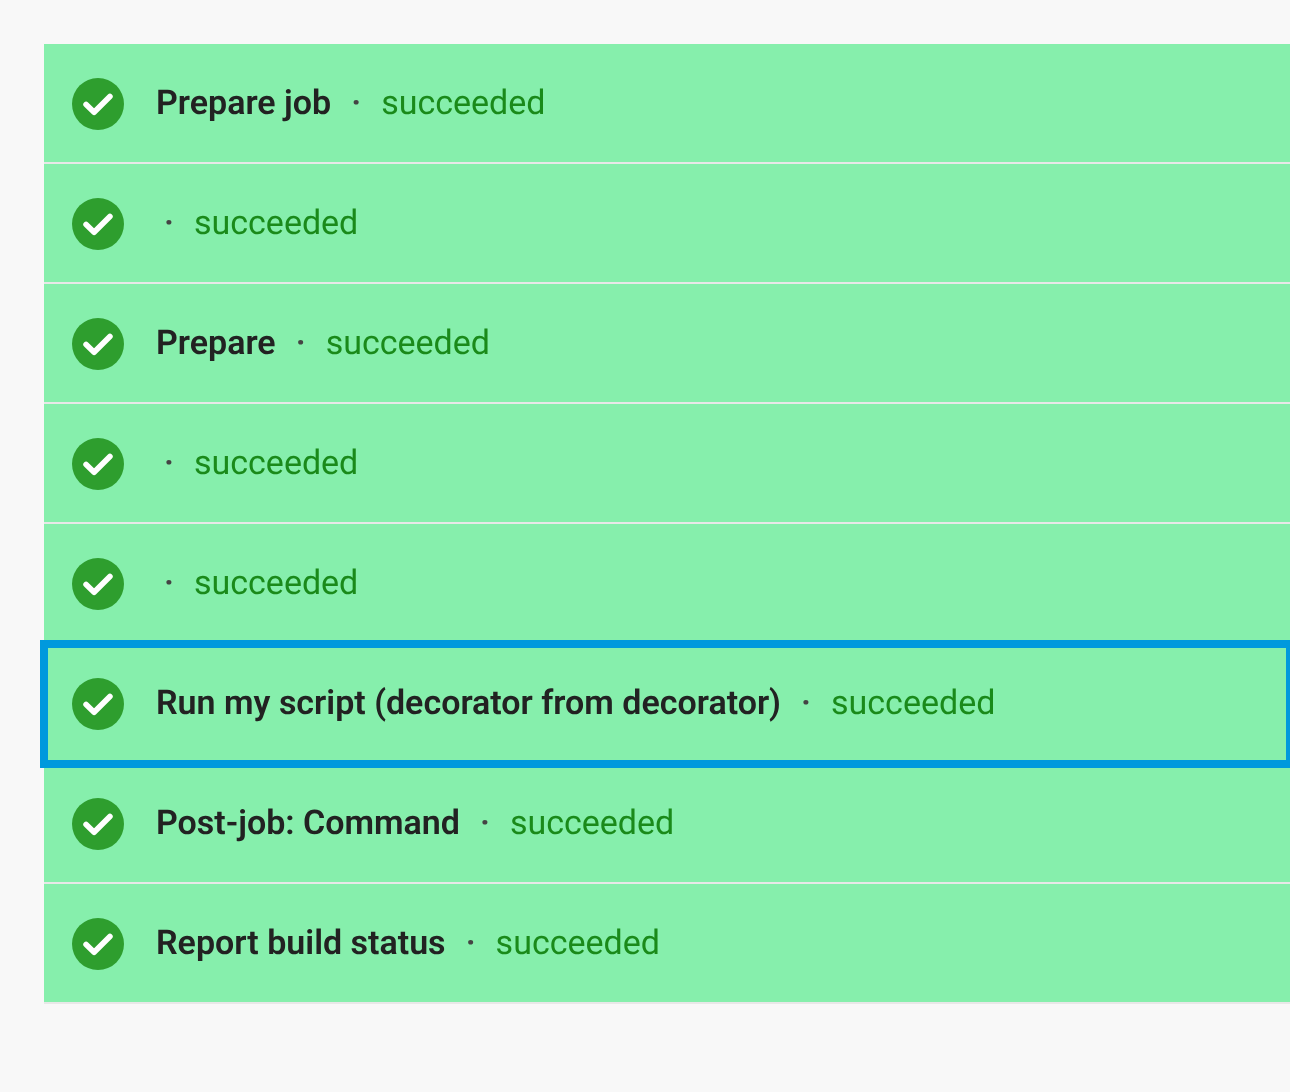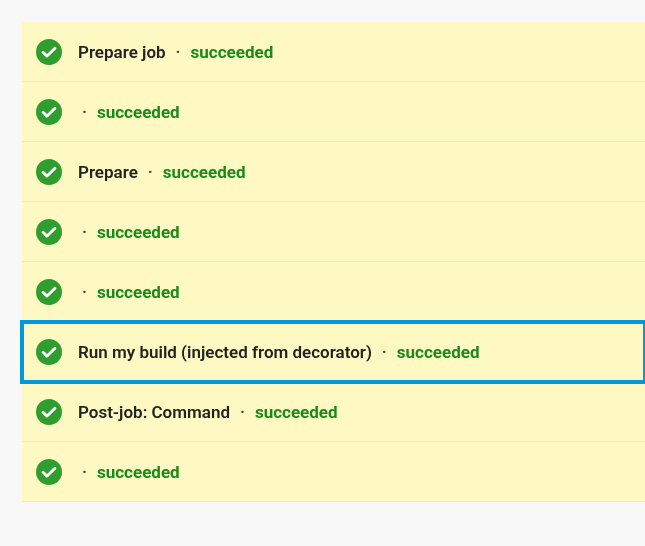--- a/index.html
+++ b/index.html
@@ -8,21 +8,21 @@
       padding: 0;
     }
     body {
       font-family: -apple-system, BlinkMacSystemFont, "Segoe UI", Roboto, Helvetica, Arial, sans-serif;
       background: #f8f8f8;
       width: 645px;
       height: 546px;
       padding: 22px 0 22px 22px;
     }
     .step-list {
-      background: #fef9c3;
+      background: #86efac;
     }
     .step-row {
       display: flex;
       align-items: center;
       padding: 16px 14px;
       border-bottom: 1px solid #e8e8e8;
       position: relative;
       min-height: 60px;
     }
     .step-row.highlighted {
@@ -50,21 +50,21 @@
       color: #222;
       font-weight: 600;
     }
     .separator {
       color: #444;
       font-weight: 600;
       margin: 0 4px;
     }
     .step-status {
       color: #1a8a1a;
-      font-weight: 700;
+      font-weight: 400;
     }
   </style>
 </head>
 <body>
 
 <div class="step-list">
     <div class="step-row">
       <span class="status-icon">
         <svg viewBox="0 0 24 24" width="26" height="26">
           <circle cx="12" cy="12" r="12" fill="#2e9e2e"></circle>
@@ -127,21 +127,21 @@
       </div>
     </div>
     <div class="step-row highlighted">
       <span class="status-icon">
         <svg viewBox="0 0 24 24" width="26" height="26">
           <circle cx="12" cy="12" r="12" fill="#2e9e2e"></circle>
           <path d="M6.5 12.2 L10.2 15.8 L17.5 8.5" stroke="#ffffff" stroke-width="2.6" fill="none" stroke-linecap="round" stroke-linejoin="round"></path>
         </svg>
       </span>
       <div class="step-content">
-        <span class="step-name">Run my build (injected from decorator)</span>
+        <span class="step-name">Run my script (decorator from decorator)</span>
         <span class="separator">·</span>
         <span class="step-status">succeeded</span>
       </div>
     </div>
     <div class="step-row">
       <span class="status-icon">
         <svg viewBox="0 0 24 24" width="26" height="26">
           <circle cx="12" cy="12" r="12" fill="#2e9e2e"></circle>
           <path d="M6.5 12.2 L10.2 15.8 L17.5 8.5" stroke="#ffffff" stroke-width="2.6" fill="none" stroke-linecap="round" stroke-linejoin="round"></path>
         </svg>
@@ -153,17 +153,18 @@
       </div>
     </div>
     <div class="step-row">
       <span class="status-icon">
         <svg viewBox="0 0 24 24" width="26" height="26">
           <circle cx="12" cy="12" r="12" fill="#2e9e2e"></circle>
           <path d="M6.5 12.2 L10.2 15.8 L17.5 8.5" stroke="#ffffff" stroke-width="2.6" fill="none" stroke-linecap="round" stroke-linejoin="round"></path>
         </svg>
       </span>
       <div class="step-content">
+        <span class="step-name">Report build status</span>
         <span class="separator">·</span>
         <span class="step-status">succeeded</span>
       </div>
     </div>
   </div>
 
 </body></html>

